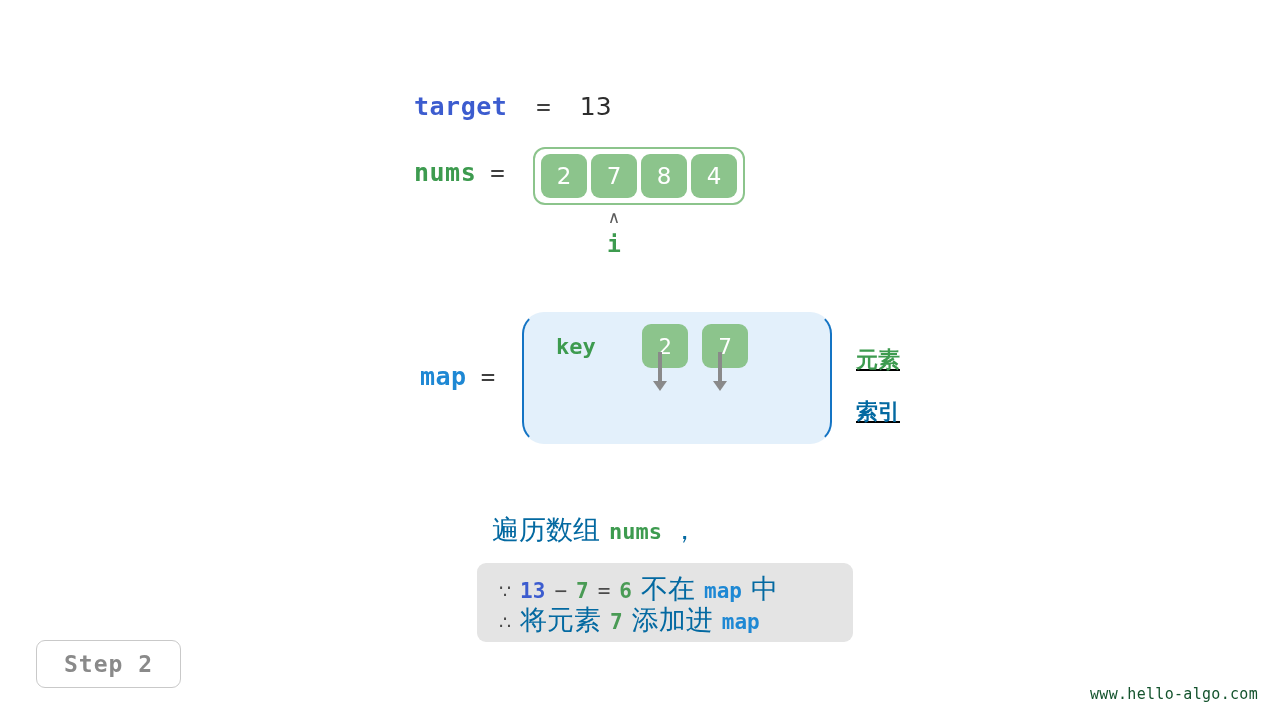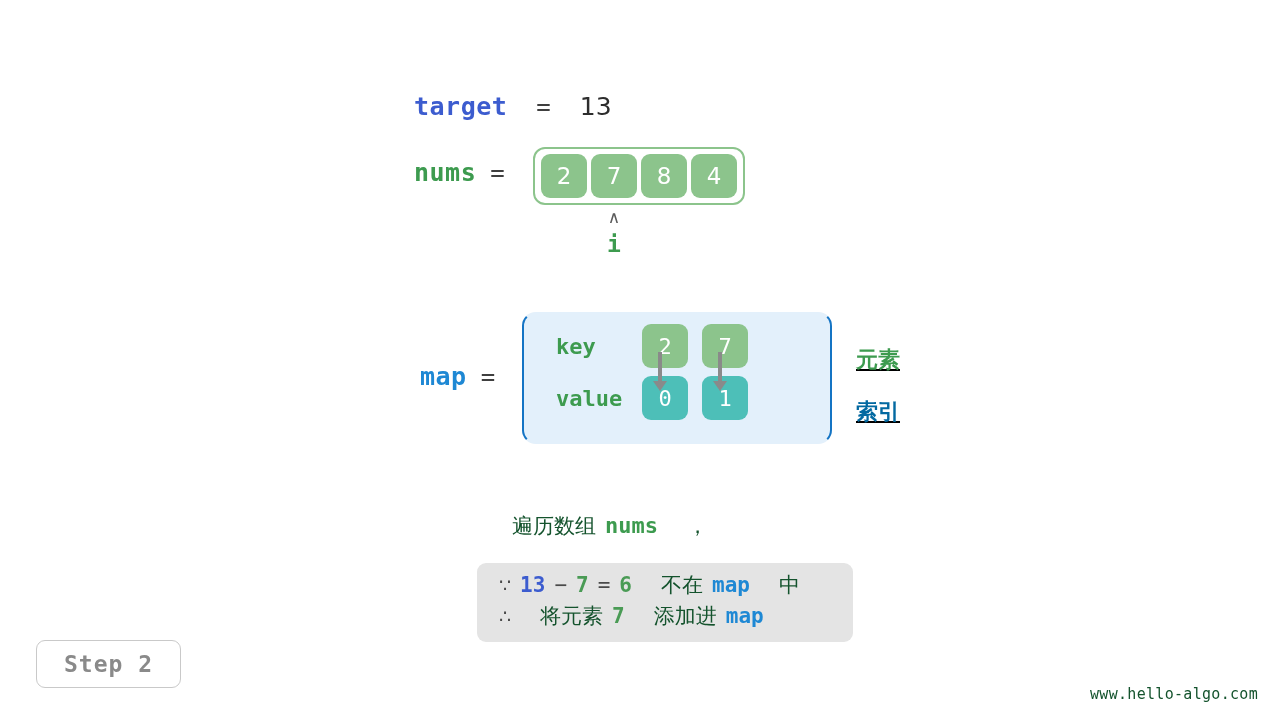--- a/index.html
+++ b/index.html
@@ -127,21 +127,21 @@
   #map-box {
     position: absolute;
     left: 522px;
     top: 312px;
     width: 310px;
     height: 132px;
     background: #e3f0fb;
     border: 2px solid transparent;
     border-left: 2px solid #1474c4;
     border-right: 2px solid #1474c4;
-    border-radius: 14px;
+    border-radius: 22px;
     box-sizing: border-box;
   }
   .map-row {
     position: absolute;
     display: flex;
     align-items: center;
   }
   #map-key-row { left: 32px; top: 10px; }
   #map-value-row { left: 32px; top: 62px; }
 
@@ -242,21 +242,21 @@
     gap: 9px;
     height: 31px;
     font-size: 21px;
     color: #2d2d2d;
   }
   .tok-sym { color: #4a4a4a; font-size: 19px; }
   .tok-blue { color: #3c5ccf; font-weight: bold; font-family: "DejaVu Sans Mono", monospace; font-size: 21px; }
   .tok-green { color: #4a9b55; font-weight: bold; font-family: "DejaVu Sans Mono", monospace; font-size: 21px; }
   .tok-lblue { color: #1e88d4; font-weight: bold; font-family: "DejaVu Sans Mono", monospace; font-size: 21px; }
   .tok-op { color: #4a4a4a; font-family: "DejaVu Sans Mono", monospace; font-size: 21px; }
-  .tok-cn { color: #14532d; font-size: 21px; margin-left: 20px; }
+  .tok-cn { color: #0369a1; font-size: 27px; }
 
   
   #step-badge {
     position: absolute;
     left: 36px;
     top: 640px;
     width: 145px;
     height: 48px;
     border: 1px solid #c9c9c9;
     border-radius: 9px;
@@ -316,25 +316,20 @@
 </div>
 
 <div id="map-box">
 
   <div class="map-row" id="map-key-row">
     <span class="map-row-label" id="key-label">key</span>
     <span class="kv-cell key-cell">2</span>
     <span class="kv-cell key-cell">7</span>
   </div>
 
-  <div class="map-row" id="map-value-row">
-    <span class="map-row-label" id="value-label">value</span>
-    <span class="kv-cell value-cell">0</span>
-    <span class="kv-cell value-cell">1</span>
-  </div>
 
   <div class="map-arrow" id="map-arrow-0"></div>
   <div class="map-arrow" id="map-arrow-1"></div>
 </div>
 
 <div id="side-annotations">
   <div class="side-anno" id="anno-element">元素</div>
   <div class="side-anno" id="anno-index">索引</div>
 </div>
 

